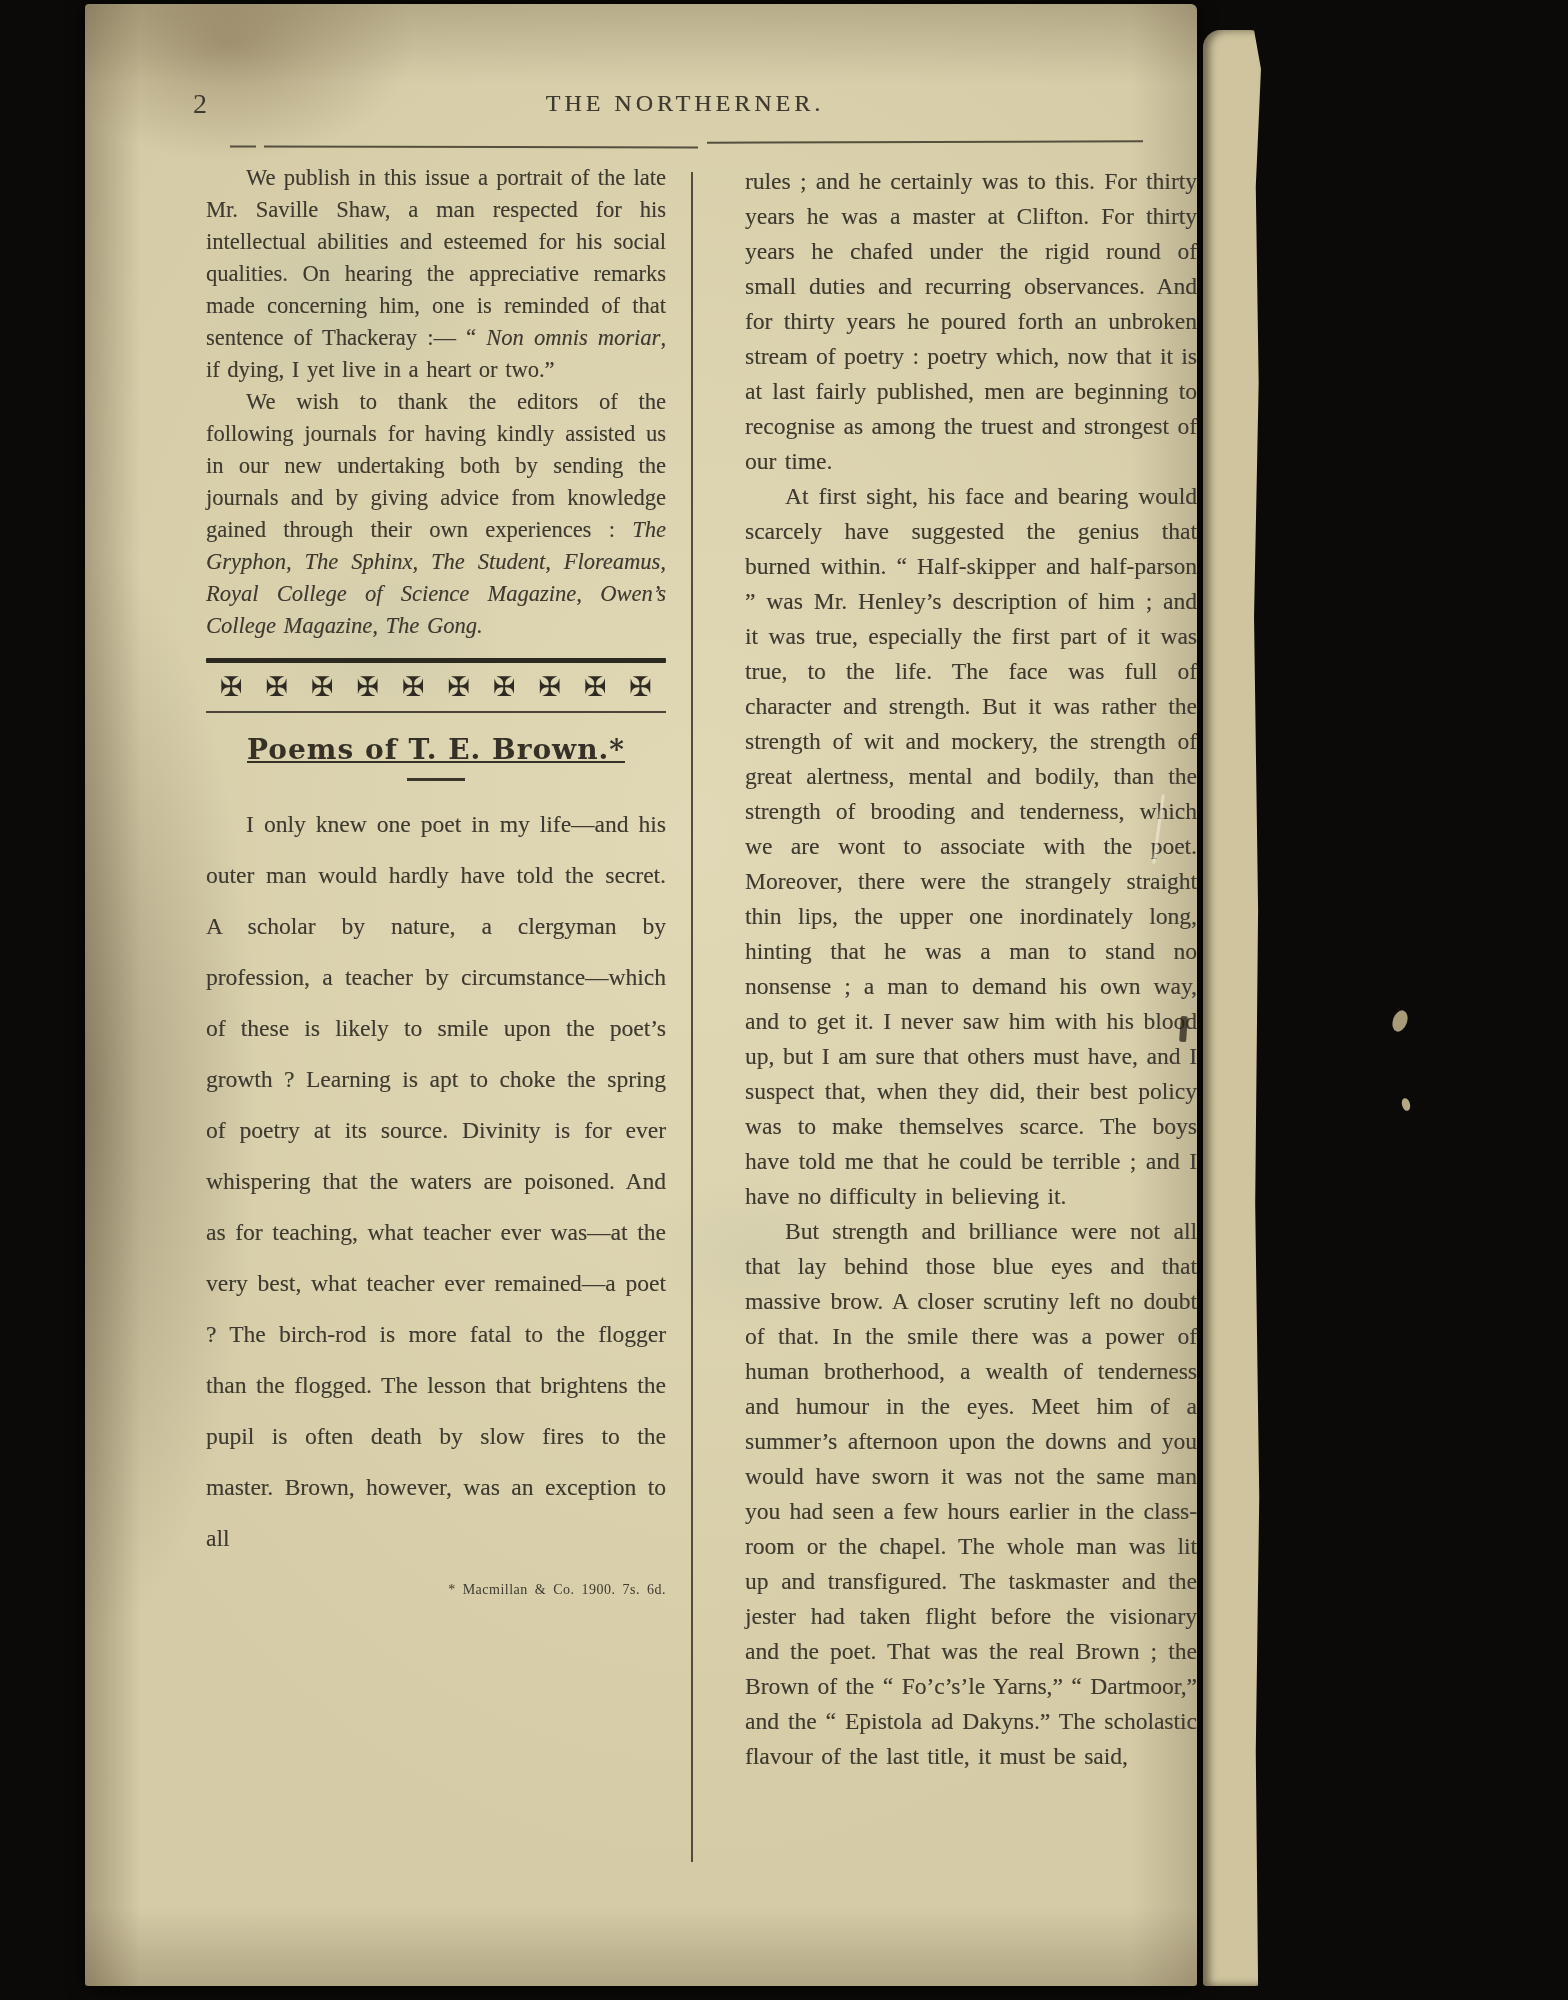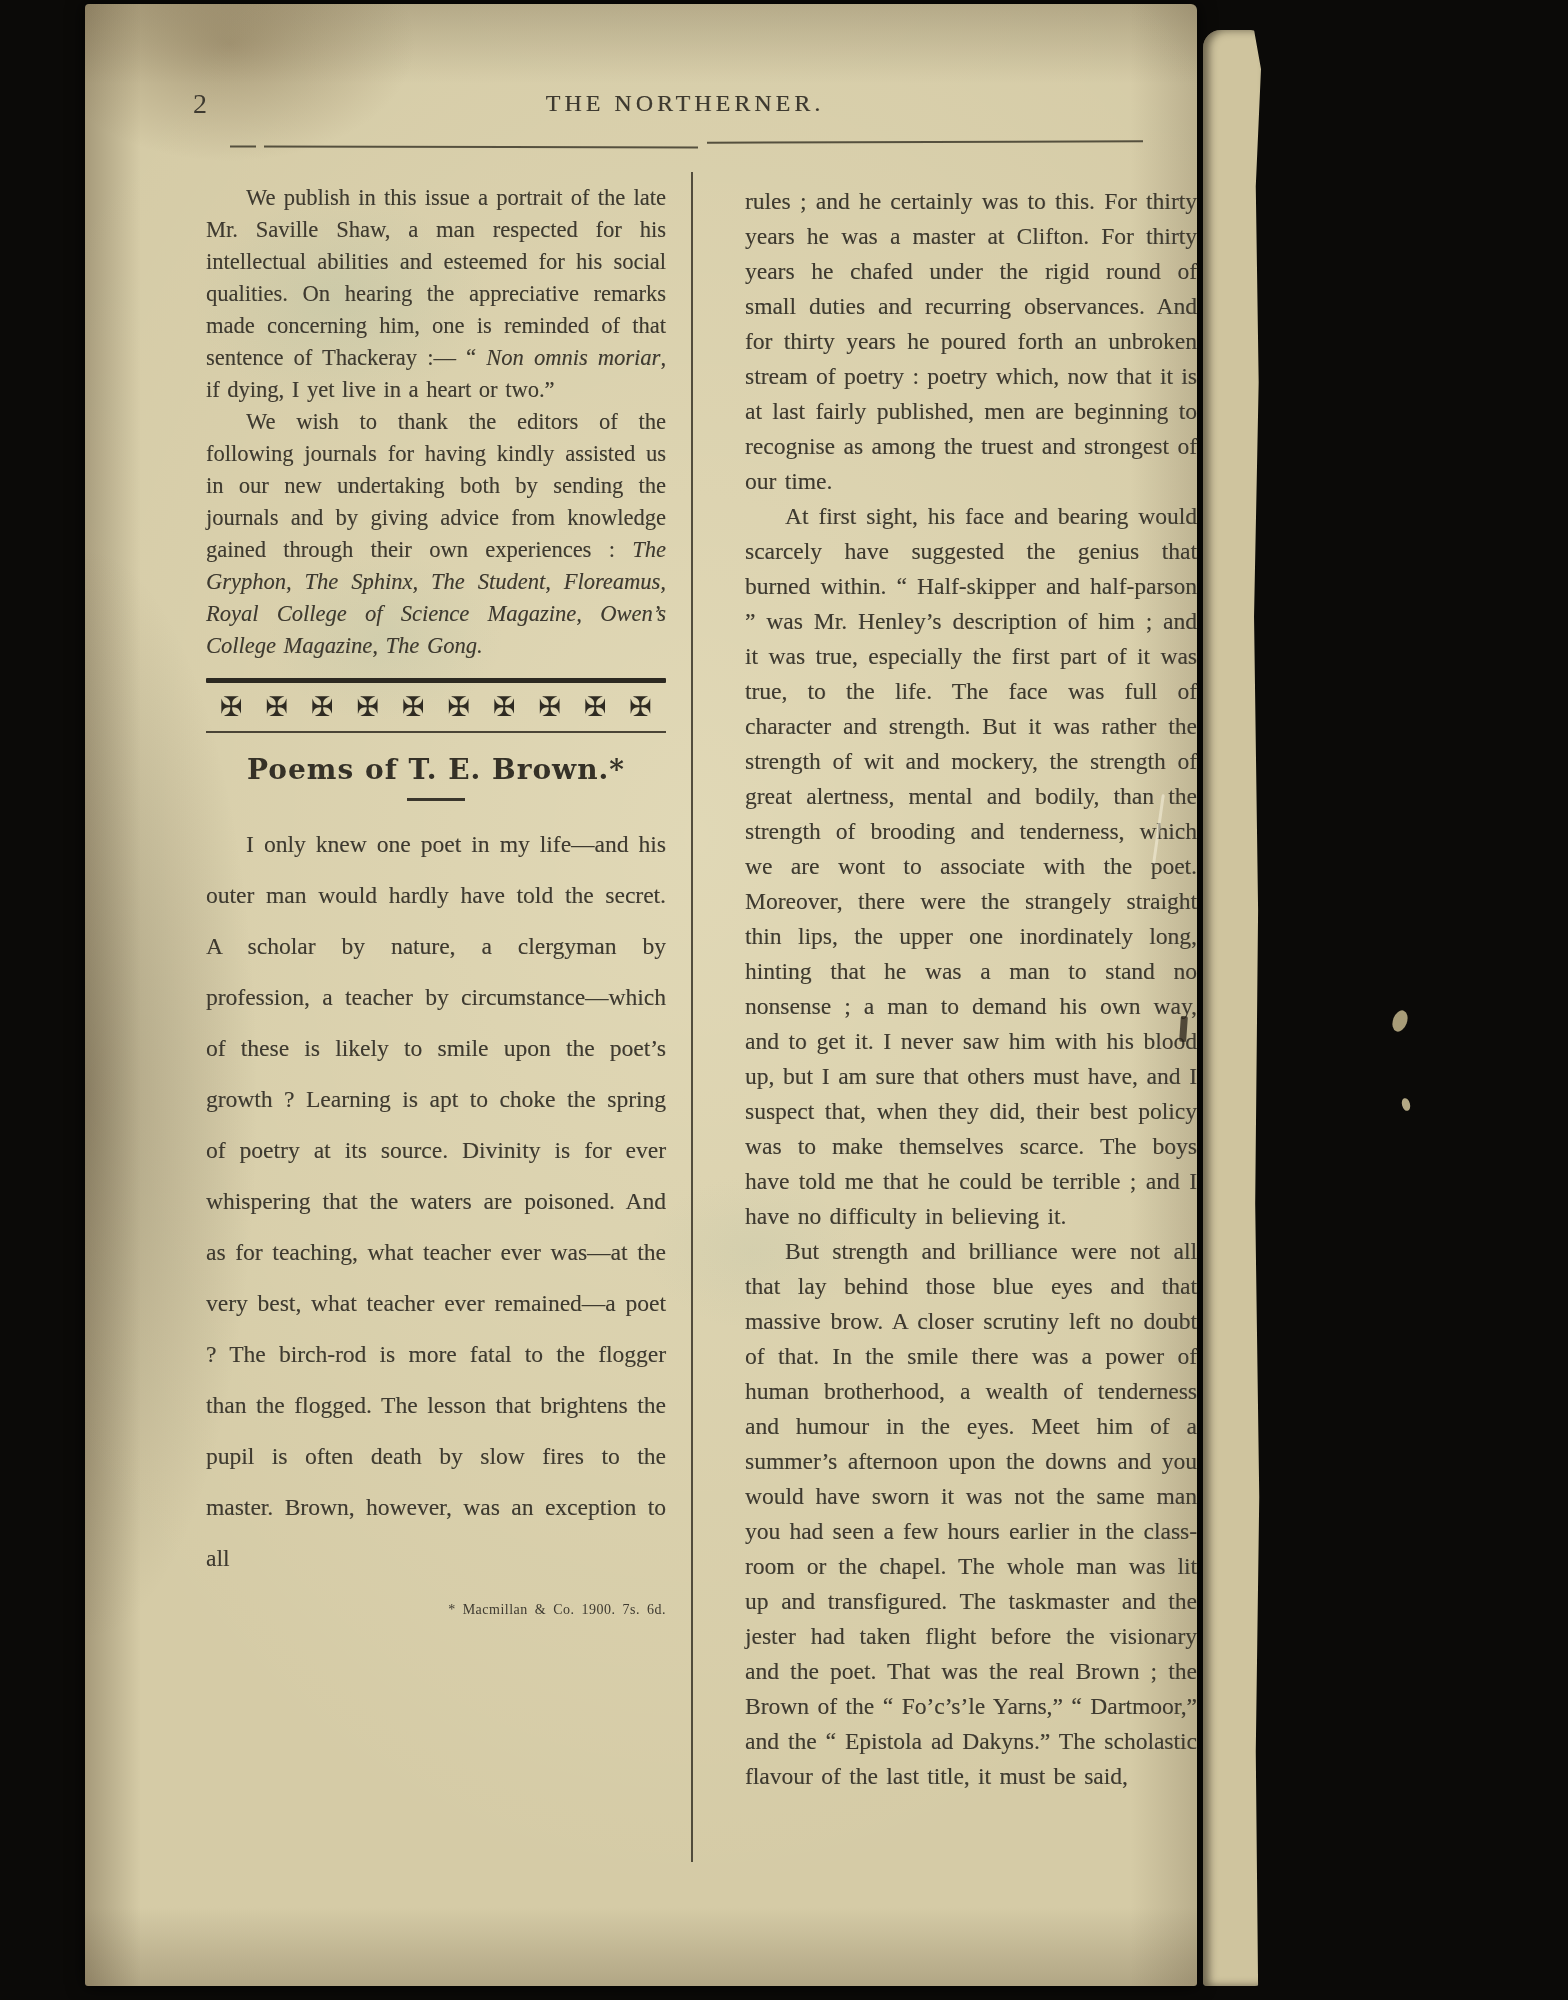--- a/index.html
+++ b/index.html
@@ -42,21 +42,21 @@
   .rule-a {
     left:145px; top:142px; width:468px; transform:rotate(.15deg);
     background:linear-gradient(90deg,#55503e 0 26px, rgba(85,80,62,0) 26px 34px, #55503e 34px 100%);
   }
   .rule-b { left:622px; top:137px; width:436px; transform:rotate(-.2deg); }
 
   
   .divider { position:absolute; left:606px; top:168px; width:2px; height:1690px; background:rgba(58,53,40,.85); }
 
   
-  .col { position:absolute; top:158px; text-align:justify;margin-top:20px; }
+  .col { position:absolute; top:158px; text-align:justify; }
   .col-left  { left:121px; width:460px; }
   .col-right { left:660px; top:160px; width:452px; }
 
   p { margin:0; }
   .indent { text-indent:40px; }
   .body-sm { font-size:22.5px; line-height:32px;  word-spacing:2px; }
   .body-lg { font-size:23.5px; line-height:35px;  word-spacing:2.5px; }
   .col-left .body-lg { line-height:51px; }
   .body-sm, .body-lg { text-shadow:.3px .3px 0 rgba(60,54,40,.35); }
   .it { font-style:italic; }
@@ -69,20 +69,21 @@
     font-family:"DejaVu Sans", sans-serif;
     font-size:27px; line-height:30px; color:#2f2b22;
   }
   .orn-rule-thin { margin-top:9px; height:2px; background:#4a4436; }
 
   .article-title {
     margin:20px 0 0 0; text-align:center;
     font-family:"DejaVu Serif", serif; font-weight:bold;
     font-size:28px; letter-spacing:1px; color:#353127;
     text-indent:0;
+    text-decoration:underline;
   }
   .heading-dash { width:58px; height:3px; background:#3a362c; margin:12px auto 0; }
   .col-left .body-lg { margin-top:18px; }
 
   .footnote {
     margin-top:18px; text-align:right; text-indent:0;
     font-size:14px; letter-spacing:.5px; word-spacing:3px;
   }
 
   

